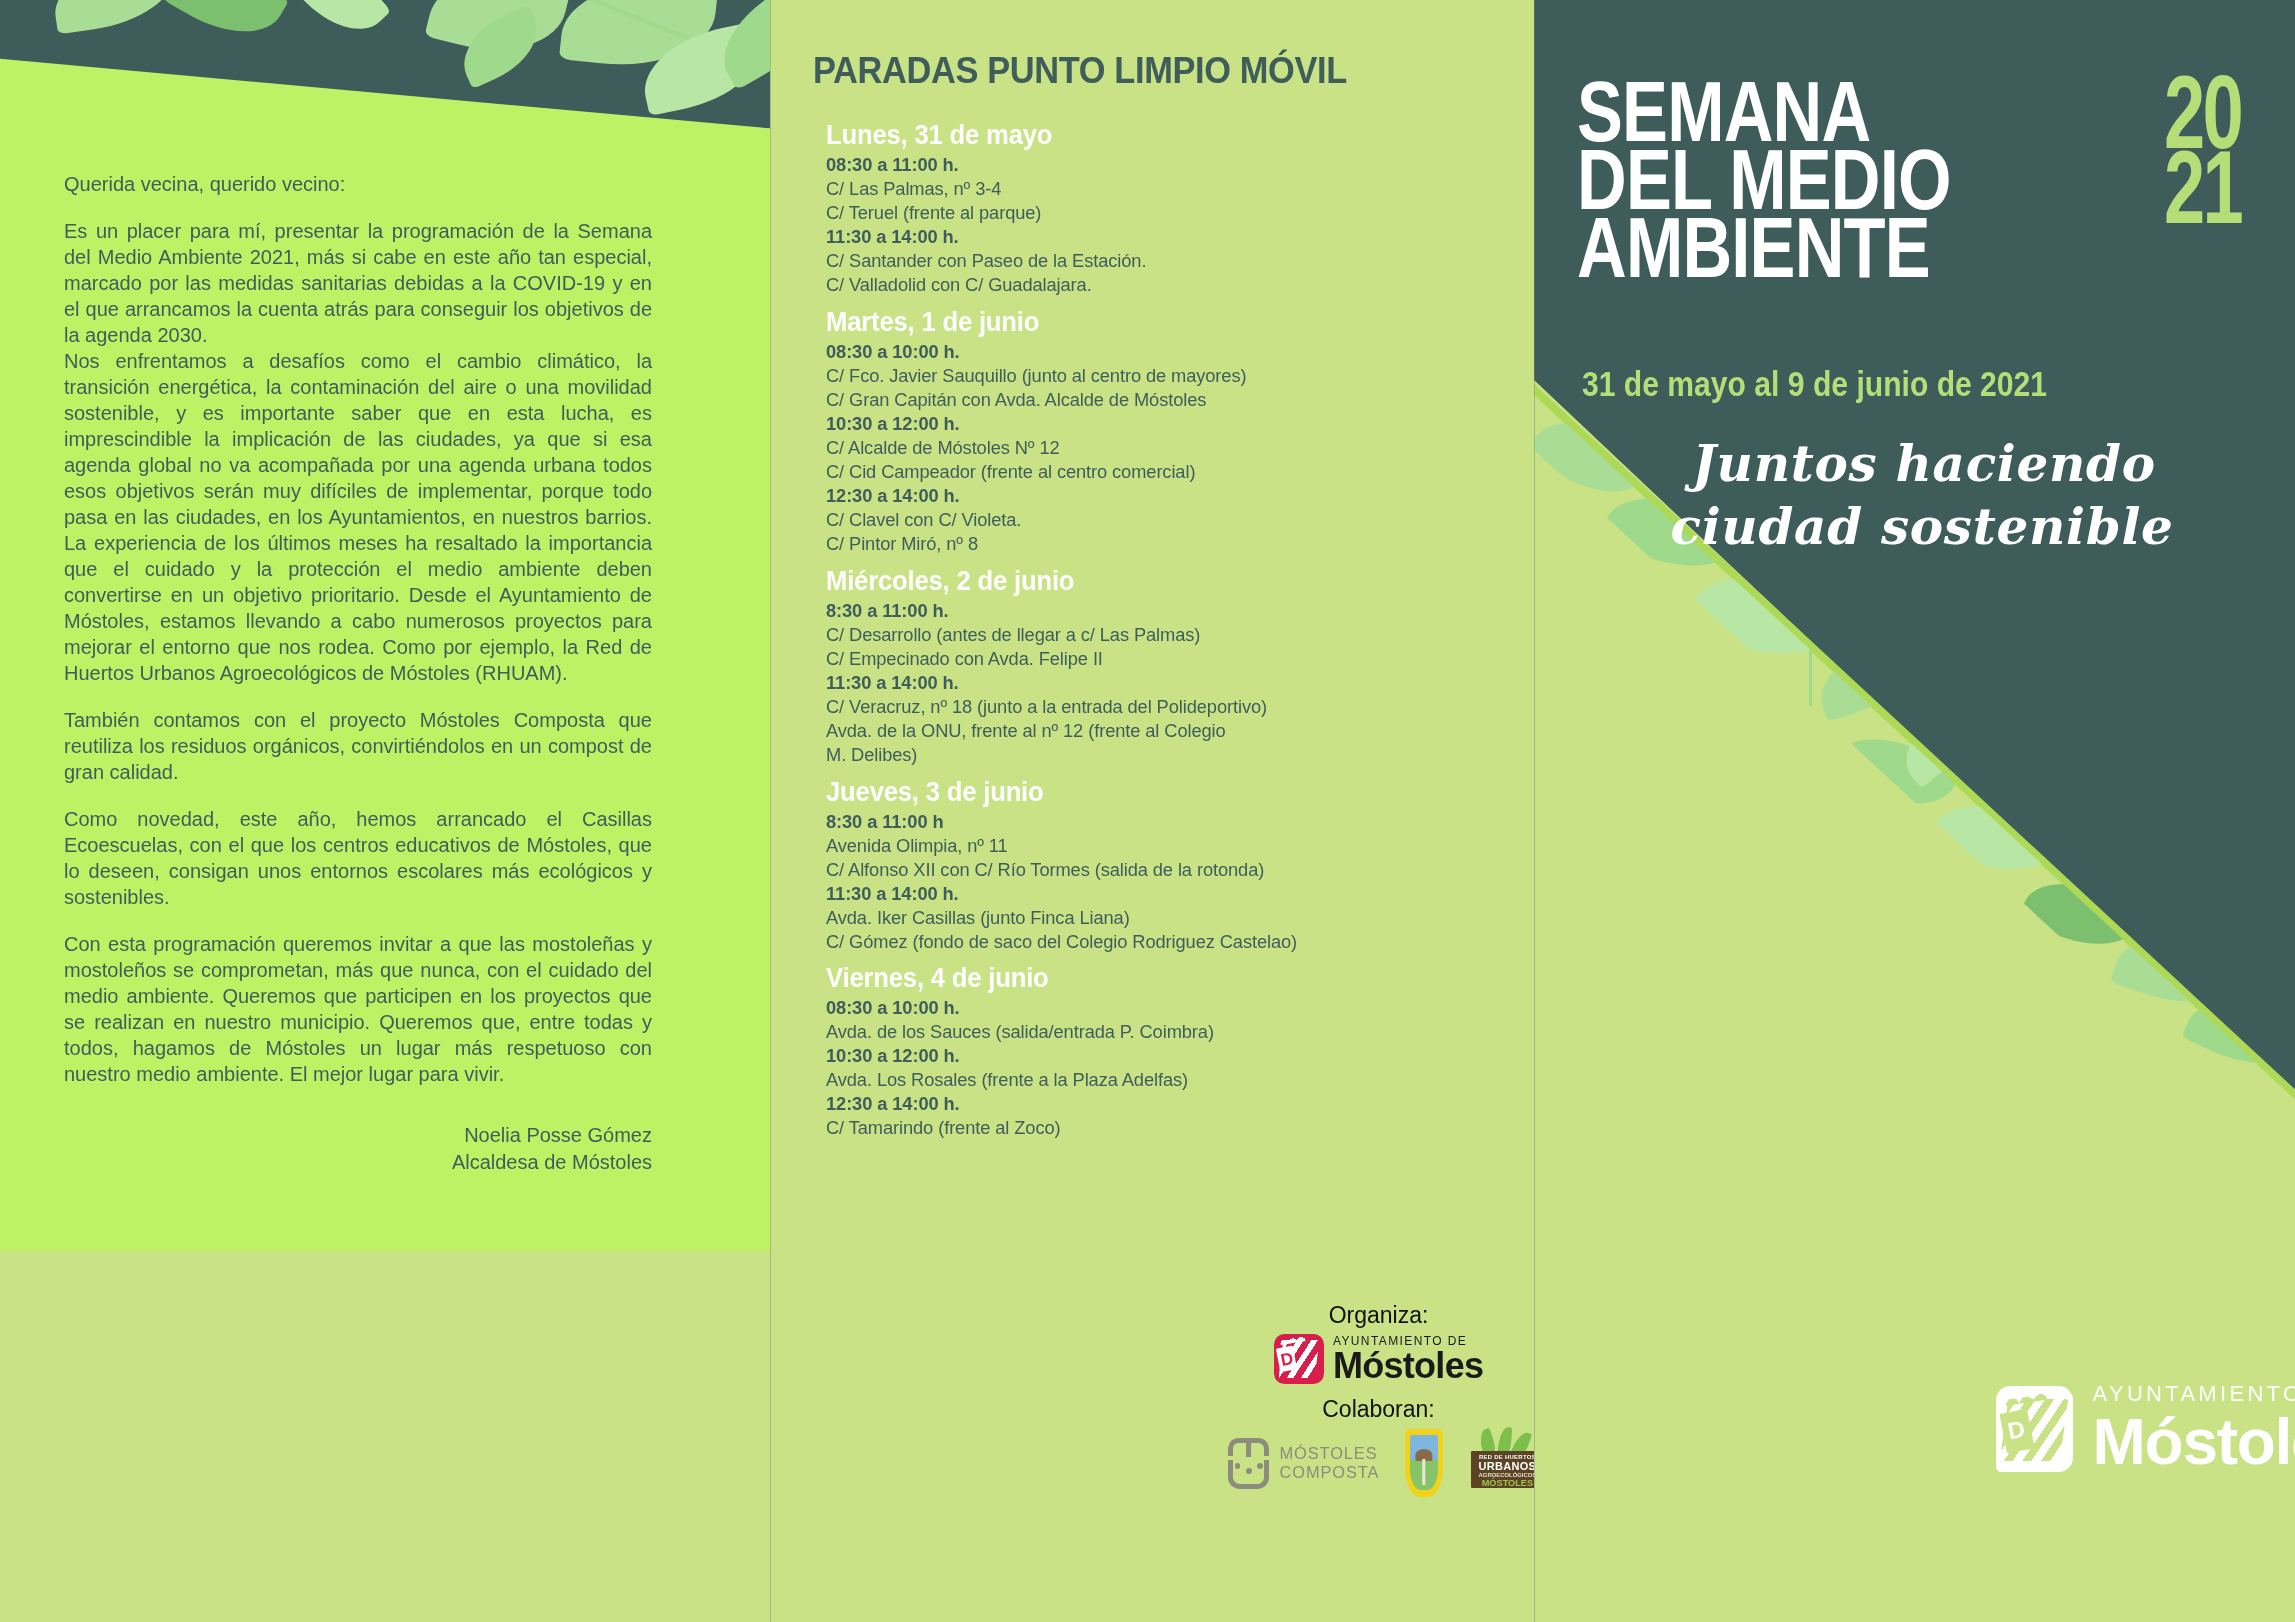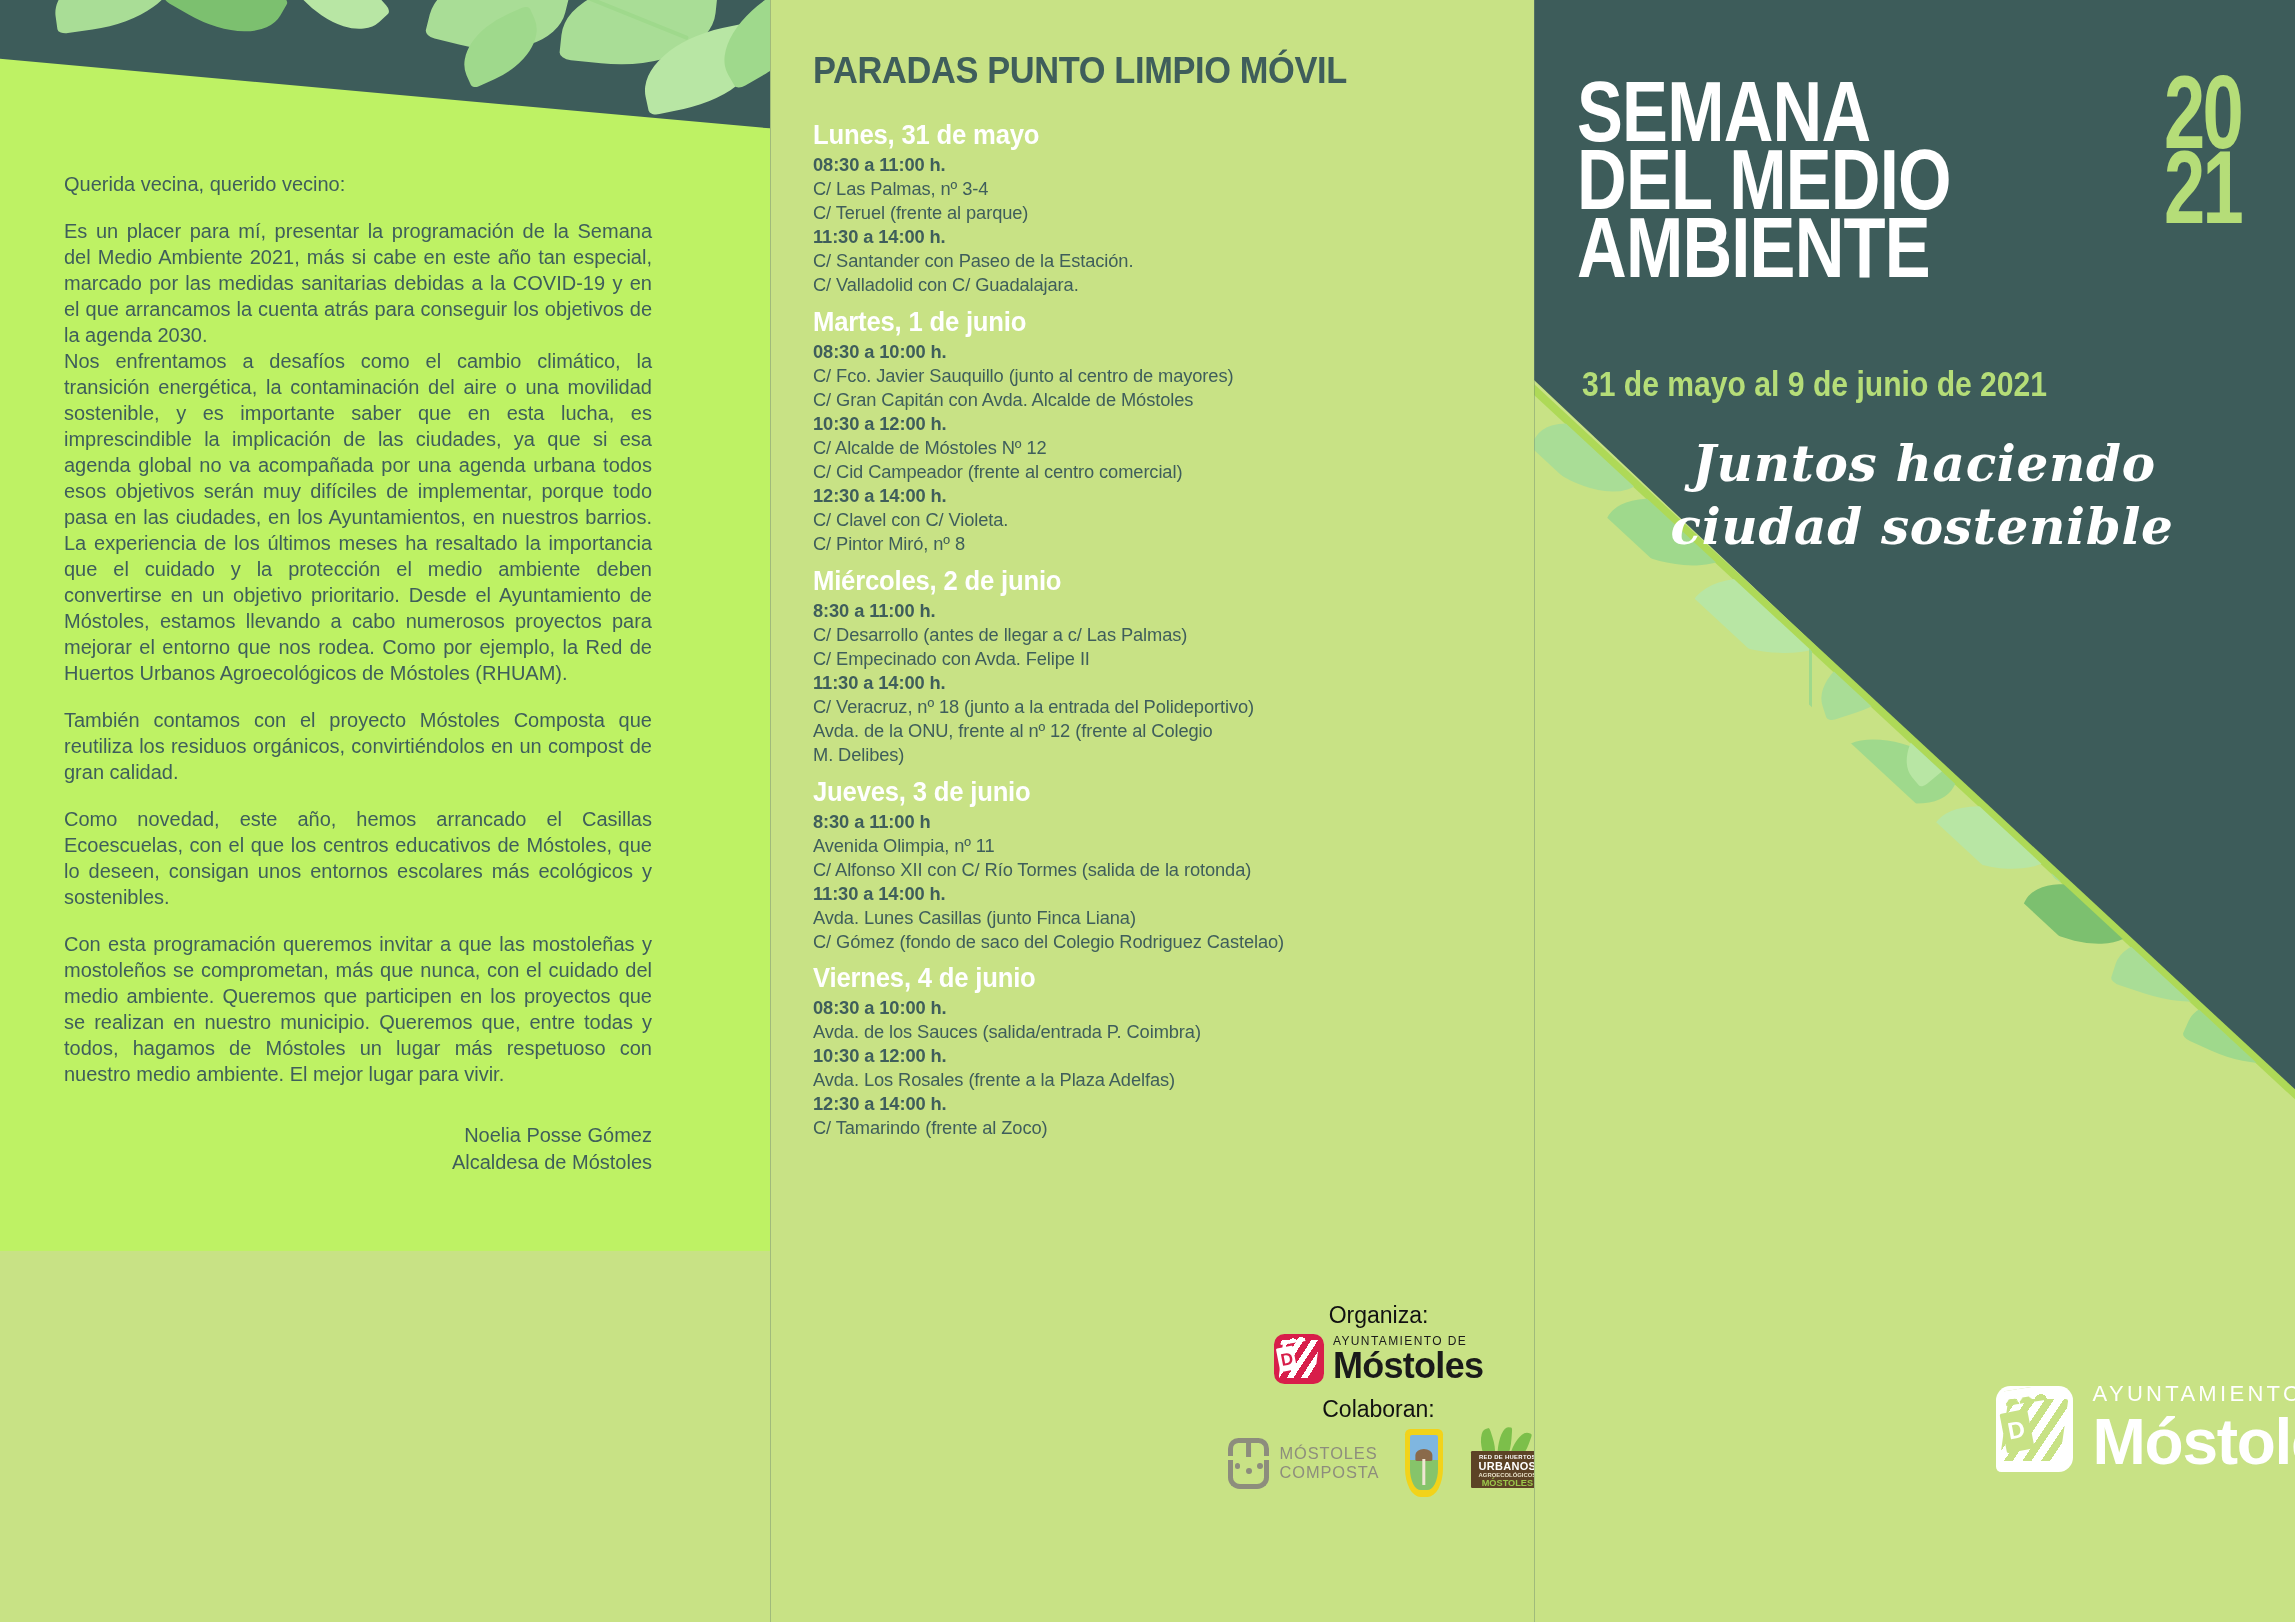--- a/index.html
+++ b/index.html
@@ -87,21 +87,21 @@
   .ph-shirt{position:absolute;left:40%;top:55%;width:20%;height:45%;background:#f4f1ef;border-radius:20% 20% 0 0;}
   .ph-hand{position:absolute;left:56%;top:56%;width:13%;height:13%;background:#f0cdb0;border-radius:42%;}
 
   
   .mid-title{
     position:absolute;left:43px;top:50px;
     color:#3f5e5b;font-size:37px;font-weight:700;letter-spacing:-0.4px;
     font-family:"Liberation Sans Narrow","Liberation Sans",sans-serif;
     transform:scaleX(.93);transform-origin:left center;white-space:nowrap;
   }
-  .sched{position:absolute;left:43px;top:110px;width:707px;}
+  .sched{position:absolute;left:56px;top:110px;width:707px;}
   .day{margin-bottom:2px;}
   .day-name{
     color:#ffffff;font-size:27px;font-weight:700;line-height:35px;
     letter-spacing:-0.2px;margin-top:7.9px;
     transform:scaleX(.95);transform-origin:left center;
   }
   .slot{
     color:#3f5e5b;font-size:18.3px;font-weight:700;line-height:24px;
     letter-spacing:-0.1px;
   }
@@ -318,21 +318,21 @@
         <div class="stop">Avda. de la ONU, frente al nº 12 (frente al Colegio</div>
         <div class="stop">M. Delibes)</div>
       </div>
 
       <div class="day">
         <div class="day-name">Jueves, 3 de junio</div>
         <div class="slot">8:30 a 11:00 h</div>
         <div class="stop">Avenida Olimpia, nº 11</div>
         <div class="stop">C/ Alfonso XII con C/ Río Tormes (salida de la rotonda)</div>
         <div class="slot">11:30 a 14:00 h.</div>
-        <div class="stop">Avda. Lunes Casillas (junto Finca Liana)</div>
+        <div class="stop">Avda. Iker Casillas (junto Finca Liana)</div>
         <div class="stop">C/ Gómez (fondo de saco del Colegio Rodriguez Castelao)</div>
       </div>
 
       <div class="day">
         <div class="day-name">Viernes, 4 de junio</div>
         <div class="slot">08:30 a 10:00 h.</div>
         <div class="stop">Avda. de los Sauces (salida/entrada P. Coimbra)</div>
         <div class="slot">10:30 a 12:00 h.</div>
         <div class="stop">Avda. Los Rosales (frente a la Plaza Adelfas)</div>
         <div class="slot">12:30 a 14:00 h.</div>

